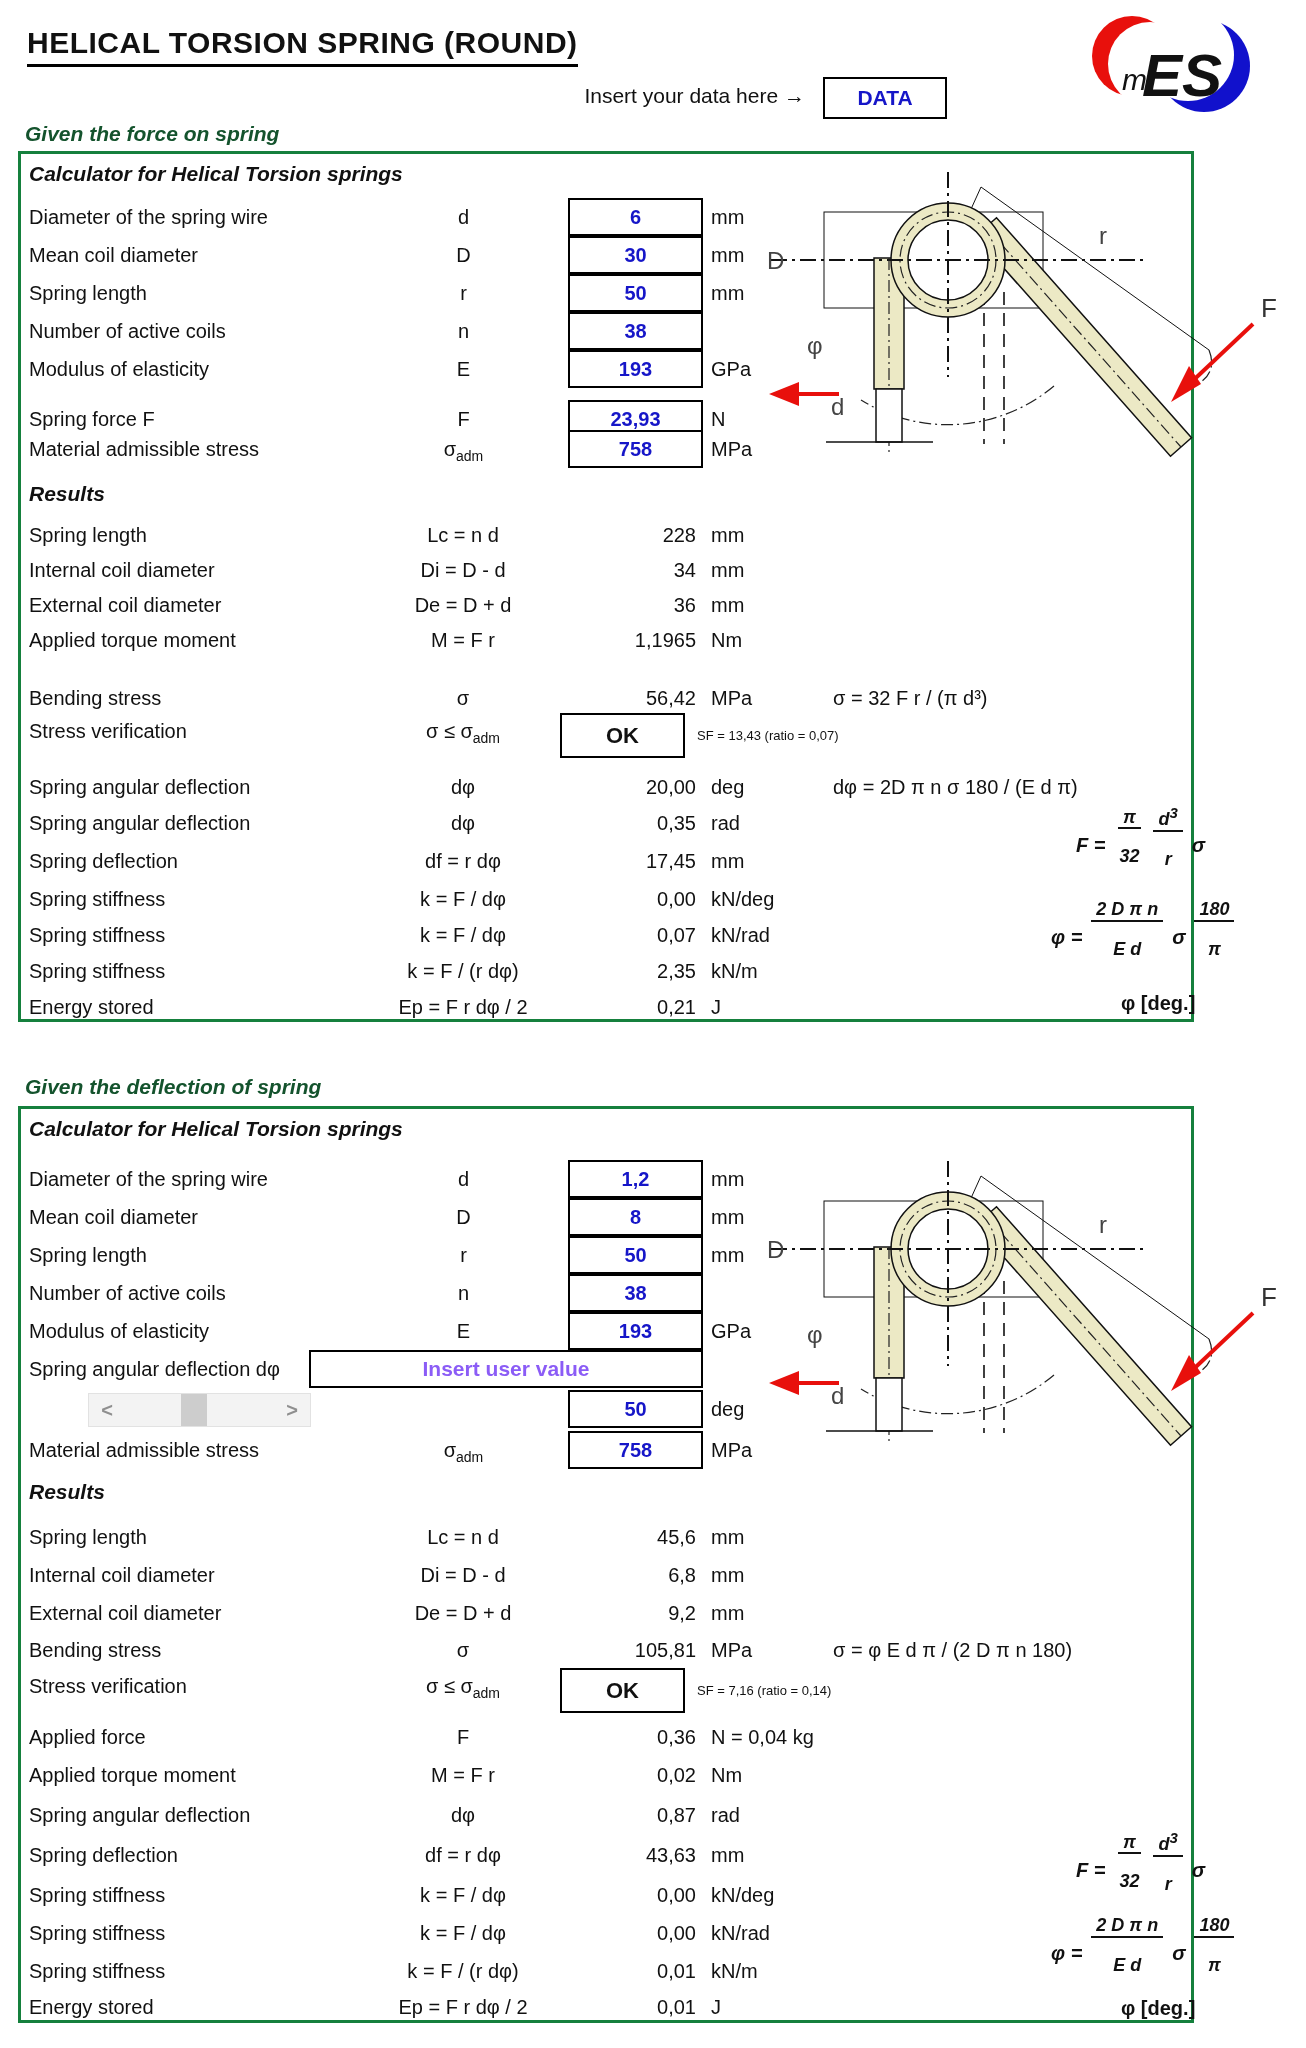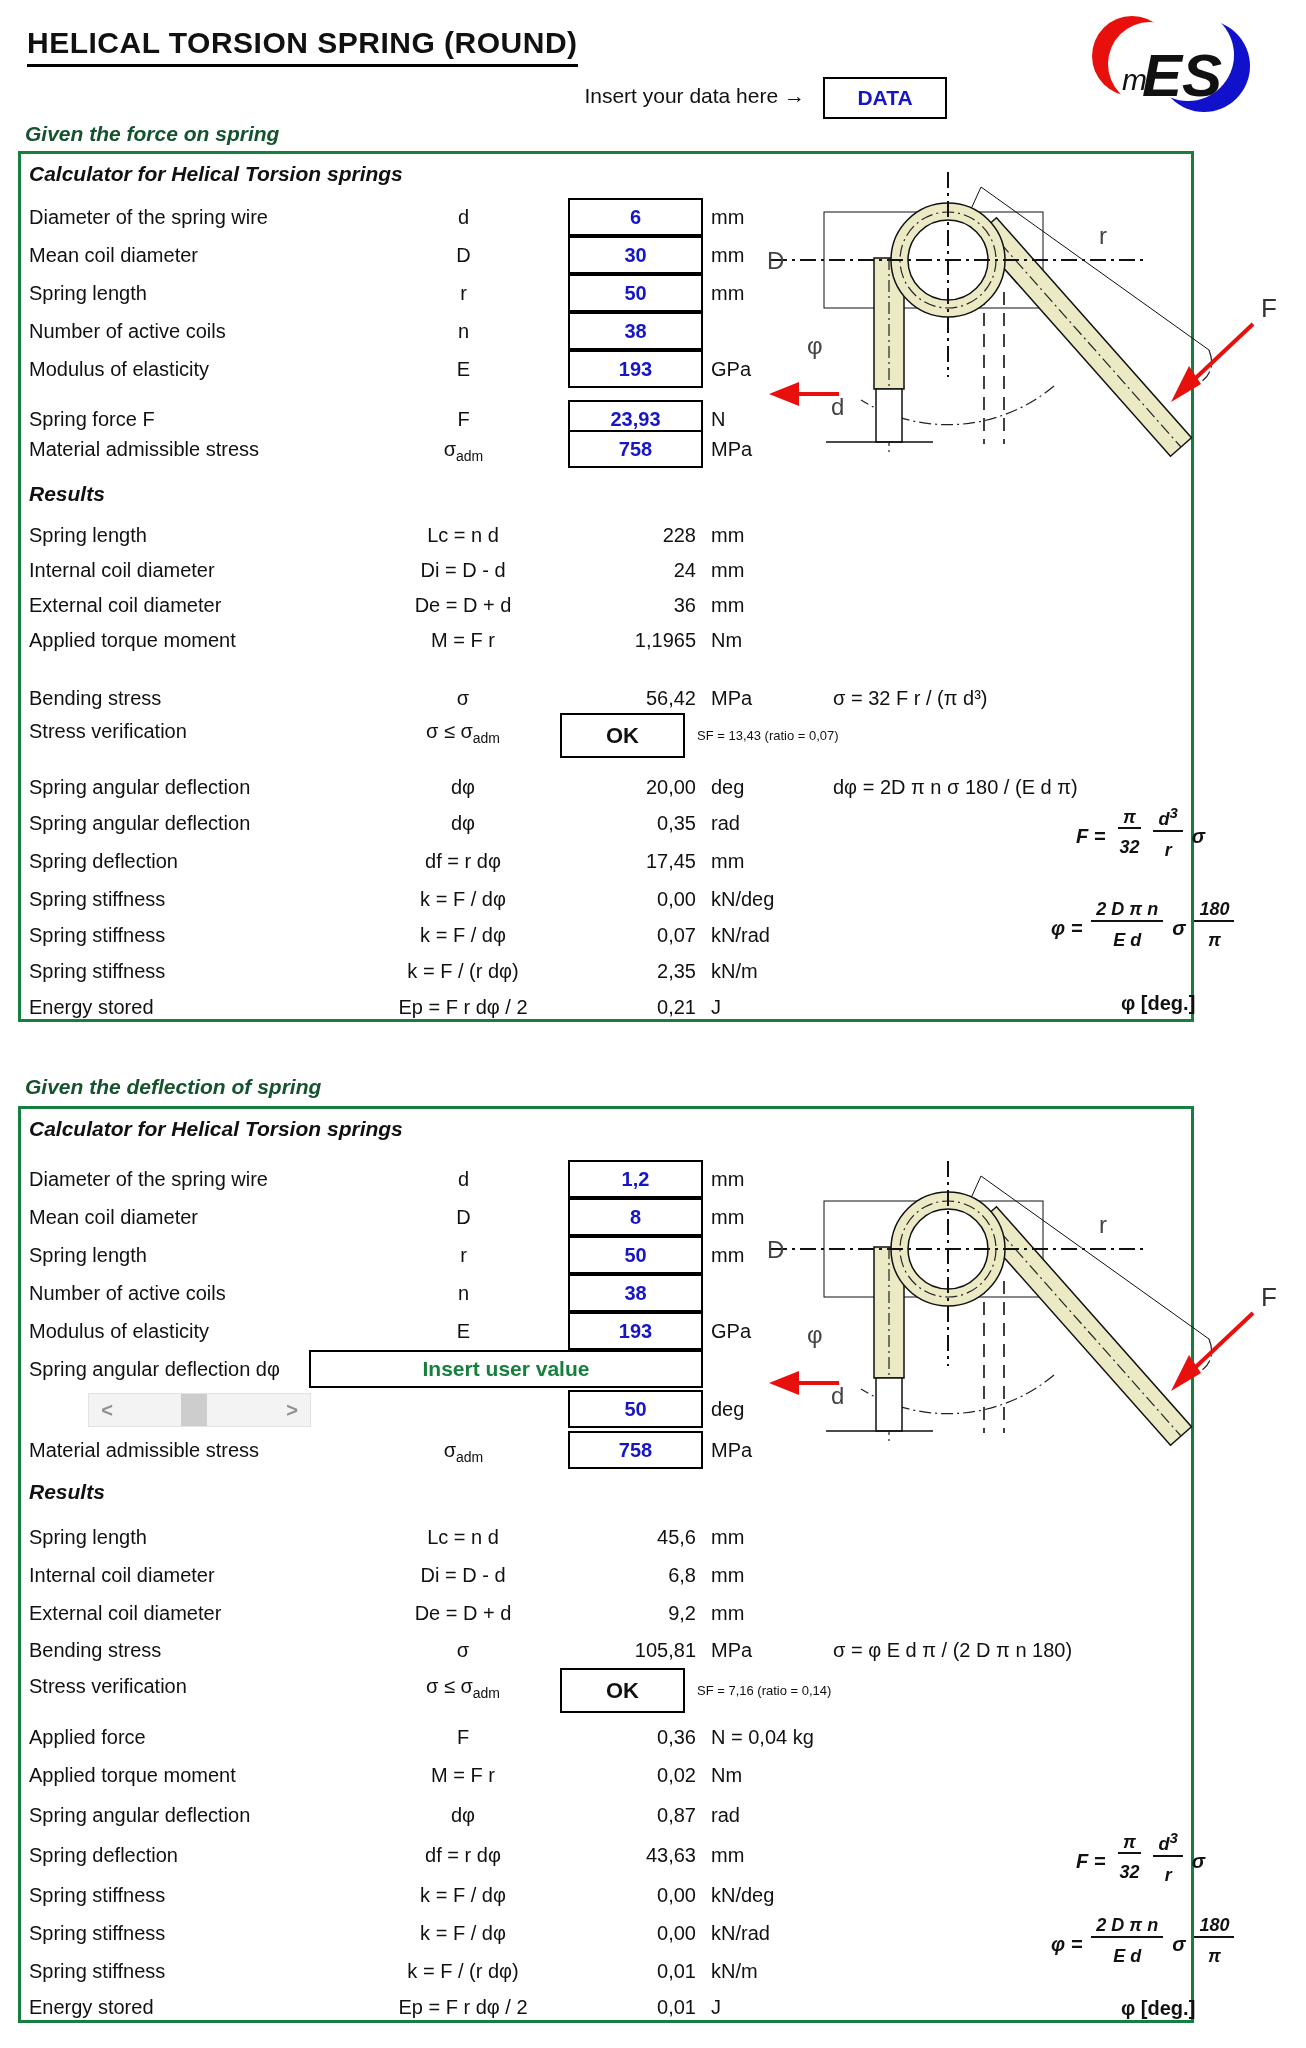--- a/index.html
+++ b/index.html
@@ -28,31 +28,31 @@
         text-align:center;line-height:34px;font-size:20px;font-weight:bold;color:#1616c8;background:#fff;}
   .unit{position:absolute;left:690px;font-size:20px;white-space:nowrap;}
   .frm{position:absolute;left:322px;width:240px;text-align:center;font-size:20px;white-space:nowrap;}
   .val{position:absolute;left:480px;width:195px;text-align:right;font-size:20px;}
   .note{position:absolute;left:812px;font-size:20px;white-space:nowrap;}
   .okbox{position:absolute;left:539px;top:-4px;width:125px;height:45px;border:2px solid #000;box-sizing:border-box;
          text-align:center;line-height:41px;font-weight:bold;font-size:22px;background:#fff;}
   .oknote{position:absolute;left:676px;top:-4px;height:45px;line-height:45px;font-size:13px;white-space:nowrap;}
 
   .insertbox{position:absolute;left:288px;top:0;width:394px;height:38px;border:2px solid #000;box-sizing:border-box;
-             text-align:center;line-height:34px;font-size:21px;font-weight:bold;color:#15803d;background:#fff;cursor:pointer;}
+             text-align:center;line-height:34px;font-size:21px;font-weight:bold;color:#8b5cf6;background:#fff;cursor:pointer;}
   .scroll{position:absolute;left:67px;width:223px;height:34px;background:#f3f3f3;border:1px solid #e2e2e2;box-sizing:border-box;}
   .sarrow{position:absolute;top:0;width:36px;height:32px;line-height:32px;text-align:center;
           color:#8f8f8f;font-weight:bold;font-size:20px;cursor:pointer;}
   .sarrow.l{left:0;} .sarrow.r{right:0;}
   .sthumb{position:absolute;left:92px;top:0;width:26px;height:32px;background:#cdcdcd;cursor:grab;}
 
   .fx{position:absolute;display:flex;align-items:center;gap:9px;font-weight:bold;font-style:italic;font-size:20px;white-space:nowrap;}
   .frac{display:inline-flex;flex-direction:column;align-items:center;font-size:18px;line-height:1.15;}
   .fn{border-bottom:2px solid #111;padding:0 5px;}
-  .fd{padding:8px 5px;}
+  .fd{padding:17px 5px;}
   .fxdeg{position:absolute;font-weight:bold;font-size:20px;white-space:nowrap;}
 
   .diag{position:absolute;}
   .wire{fill:#ece9c5;stroke:#111;stroke-width:1.5;}
   .thin{stroke:#111;stroke-width:1;fill:none;}
   .thin2{stroke:#111;stroke-width:1.5;}
   .dash{stroke:#111;stroke-width:1.6;stroke-dasharray:13 8;fill:none;}
   .dashdot{stroke:#222;stroke-width:1.2;stroke-dasharray:12 4 2 4;fill:none;}
   .dashdot2{stroke:#111;stroke-width:2;stroke-dasharray:16 5 3 5;fill:none;}
   .redln{stroke:#e8100c;stroke-width:4;}
@@ -133,21 +133,21 @@
 
     <div class="rrow" style="top:367px;">
       <div class="lbl">Spring length</div>
       <div class="frm">Lc = n d</div>
       <div class="val">228</div>
       <div class="unit">mm</div>
     </div>
     <div class="rrow" style="top:402px;">
       <div class="lbl">Internal coil diameter</div>
       <div class="frm">Di = D - d</div>
-      <div class="val">24</div>
+      <div class="val">34</div>
       <div class="unit">mm</div>
     </div>
     <div class="rrow" style="top:437px;">
       <div class="lbl">External coil diameter</div>
       <div class="frm">De = D + d</div>
       <div class="val">36</div>
       <div class="unit">mm</div>
     </div>
     <div class="rrow" style="top:472px;">
       <div class="lbl">Applied torque moment</div>

